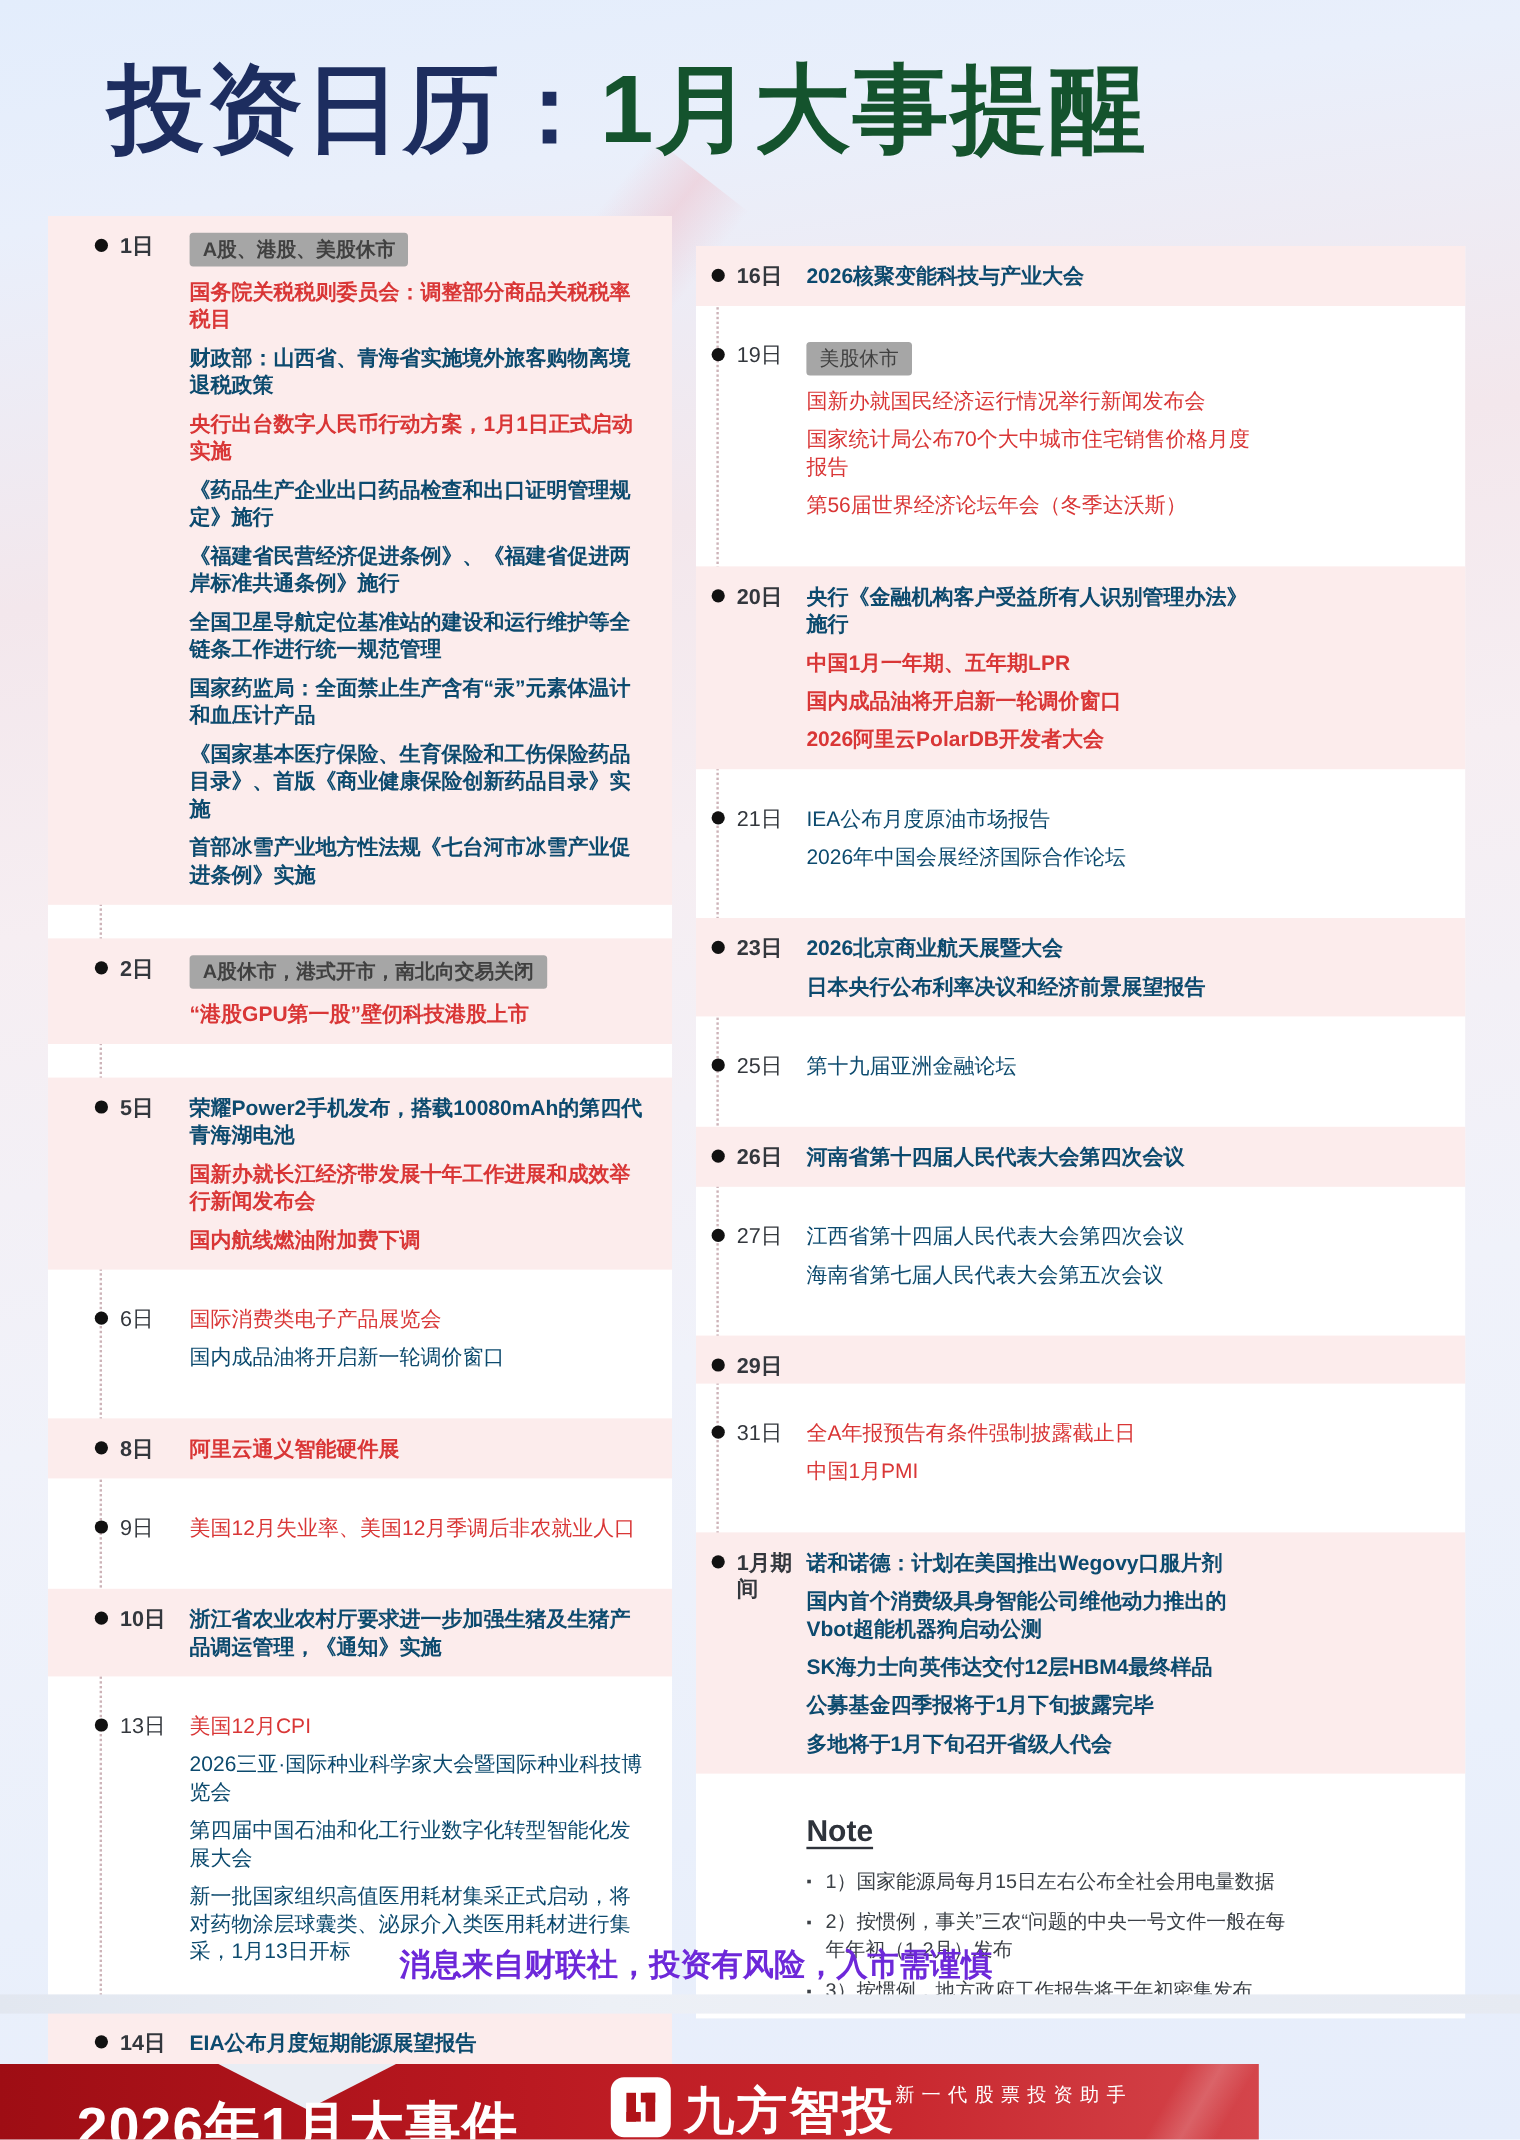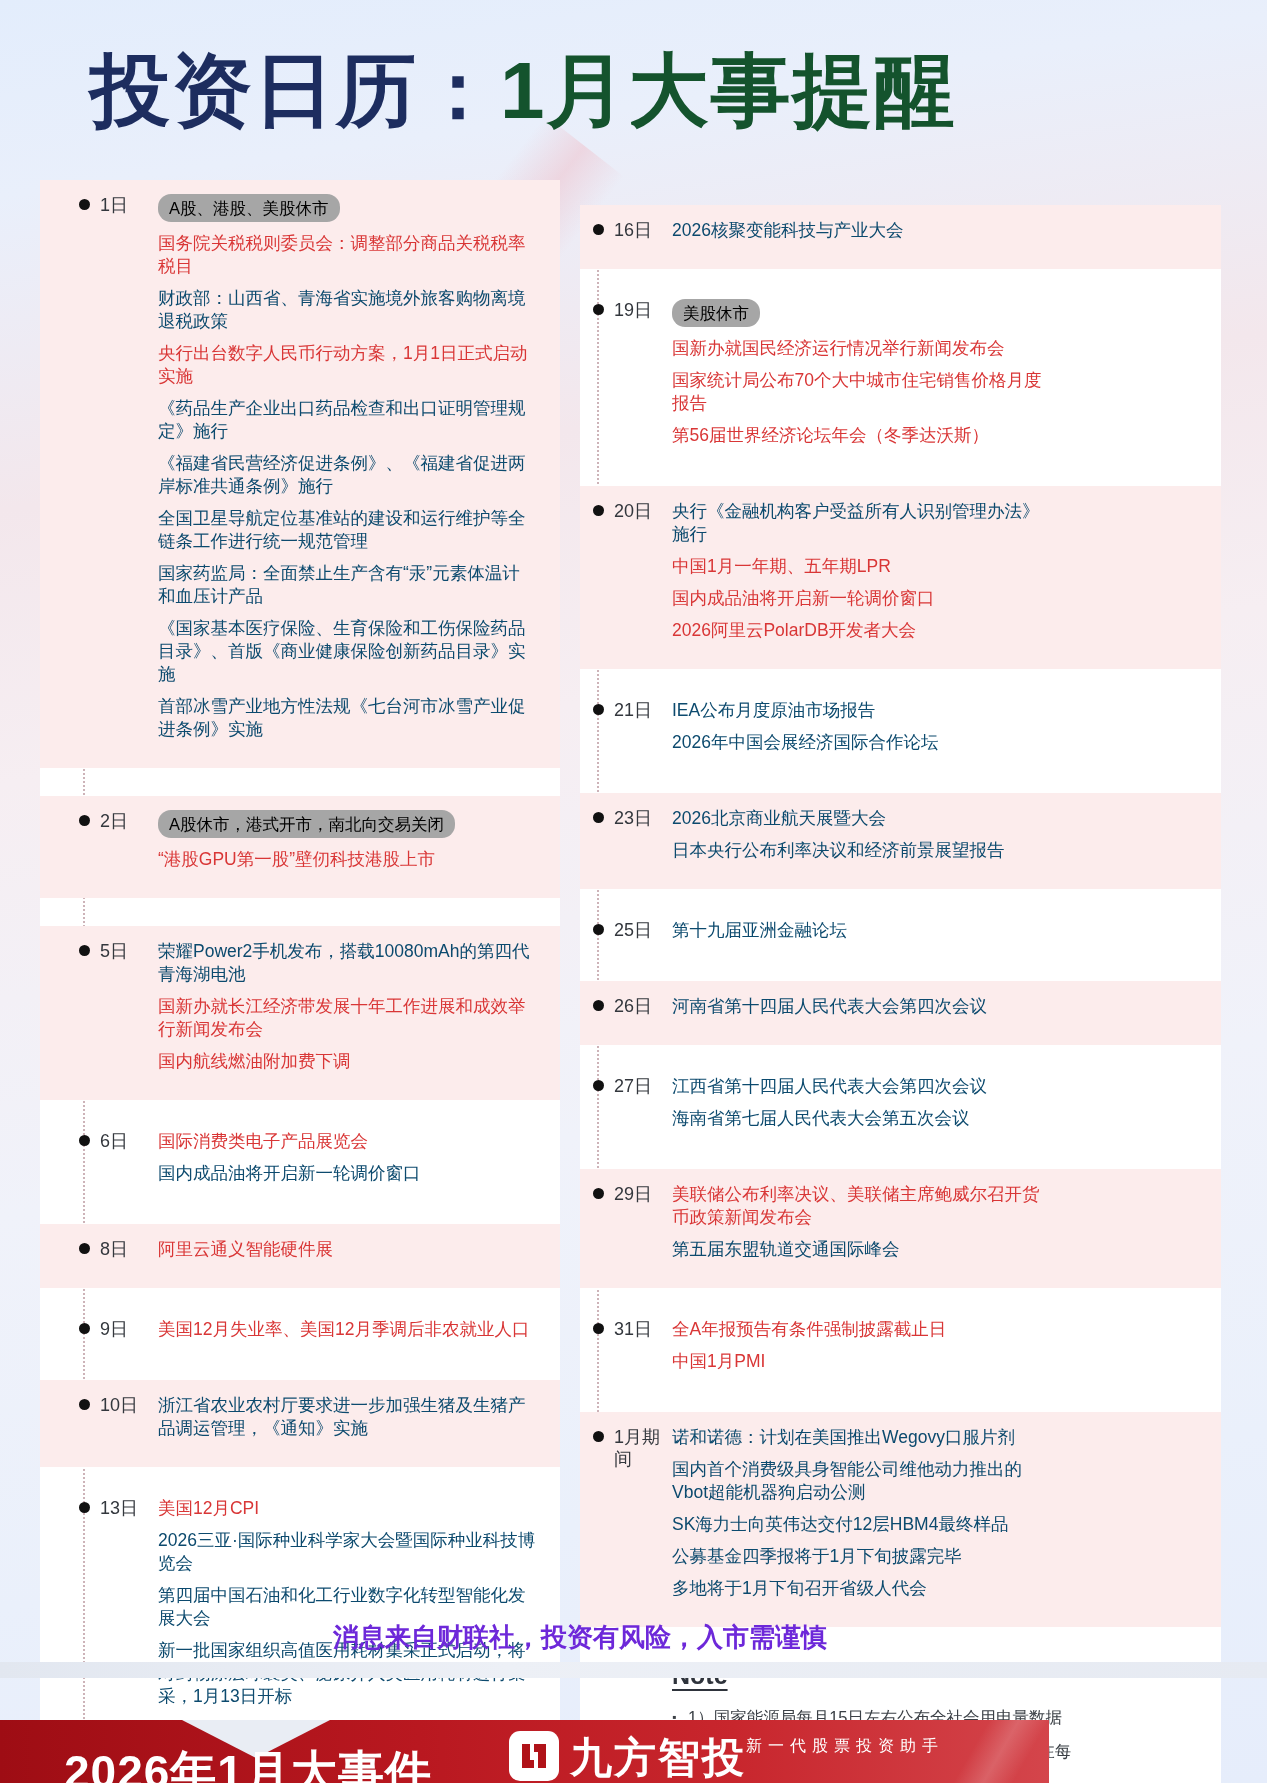--- a/index.html
+++ b/index.html
@@ -25,27 +25,27 @@
   .col-left{left:40px;top:180px;width:520px;padding-left:0;}
   .col-right{left:580px;top:205px;width:641px;}
   .rail{position:absolute;width:0;border-left:2px dotted #cdb3b8;z-index:0;}
   .col-left .rail{left:43px;top:38px;bottom:72px;}
   .col-right .rail{left:17px;top:38px;bottom:248px;}
 
   .t-item{display:flex;align-items:flex-start;margin-bottom:28px;position:relative;z-index:1;
     padding:2px 10px 2px 0;}
   .col-left .t-item{padding-left:34px;}
   .col-right .t-item{padding-left:8px;}
-  .t-item.pink{background:#fcecec;padding-top:14px;padding-bottom:18px;}
+  .t-item.pink{background:#fcecec;padding-top:14px;padding-bottom:4px;font-weight:bold;}
   .t-rail{width:26px;flex:none;padding-top:5px;}
   .t-dot{display:block;width:11px;height:11px;border-radius:50%;background:#111;margin-left:5px;}
   .t-date{width:58px;flex:none;font-size:18px;color:#33373d;padding-top:0;line-height:22px;}
   .t-content{flex:1;max-width:378px;}
-  .badge{display:inline-block;background:#a6a6a6;color:#000000;font-size:16.5px;
-    padding:3px 11px;border-radius:13px;margin-bottom:10px;line-height:22px;}
+  .badge{display:inline-block;background:#a6a6a6;color:#404040;font-size:16.5px;
+    padding:3px 11px;border-radius:3px;margin-bottom:10px;line-height:22px;}
   .entry{margin:0 0 9px 0;font-size:17.5px;line-height:23px;}
   .entry.dark{color:#0c4a6e;}
   .entry.red{color:#d93636;}
 
   .note{margin:34px 0 10px 92px;max-width:400px;}
   .note-head{font-size:25px;font-weight:bold;color:#2e333b;text-decoration:underline;
     text-underline-offset:5px;margin-bottom:16px;}
   .note ul{list-style:none;margin:0;padding:0;}
   .note li{font-size:16.5px;line-height:23px;color:#3b4046;margin-bottom:11px;padding-left:16px;position:relative;}
   .note li::before{content:"▪";position:absolute;left:0;top:0;color:#3b4046;font-size:12px;}
@@ -253,24 +253,20 @@
         <div class="t-content">
           <p class="entry dark">江西省第十四届人民代表大会第四次会议</p>
           <p class="entry dark">海南省第七届人民代表大会第五次会议</p>
         </div>
       </div>
       <div class="t-item pink">
         <div class="t-rail">
           <span class="t-dot"></span>
         </div>
         <div class="t-date">29日</div>
-        <div class="t-content">
-          <p class="entry red">美联储公布利率决议、美联储主席鲍威尔召开货币政策新闻发布会</p>
-          <p class="entry dark">第五届东盟轨道交通国际峰会</p>
-        </div>
       </div>
       <div class="t-item">
         <div class="t-rail">
           <span class="t-dot"></span>
         </div>
         <div class="t-date">31日</div>
         <div class="t-content">
           <p class="entry red">全A年报预告有条件强制披露截止日</p>
           <p class="entry red">中国1月PMI</p>
         </div>

